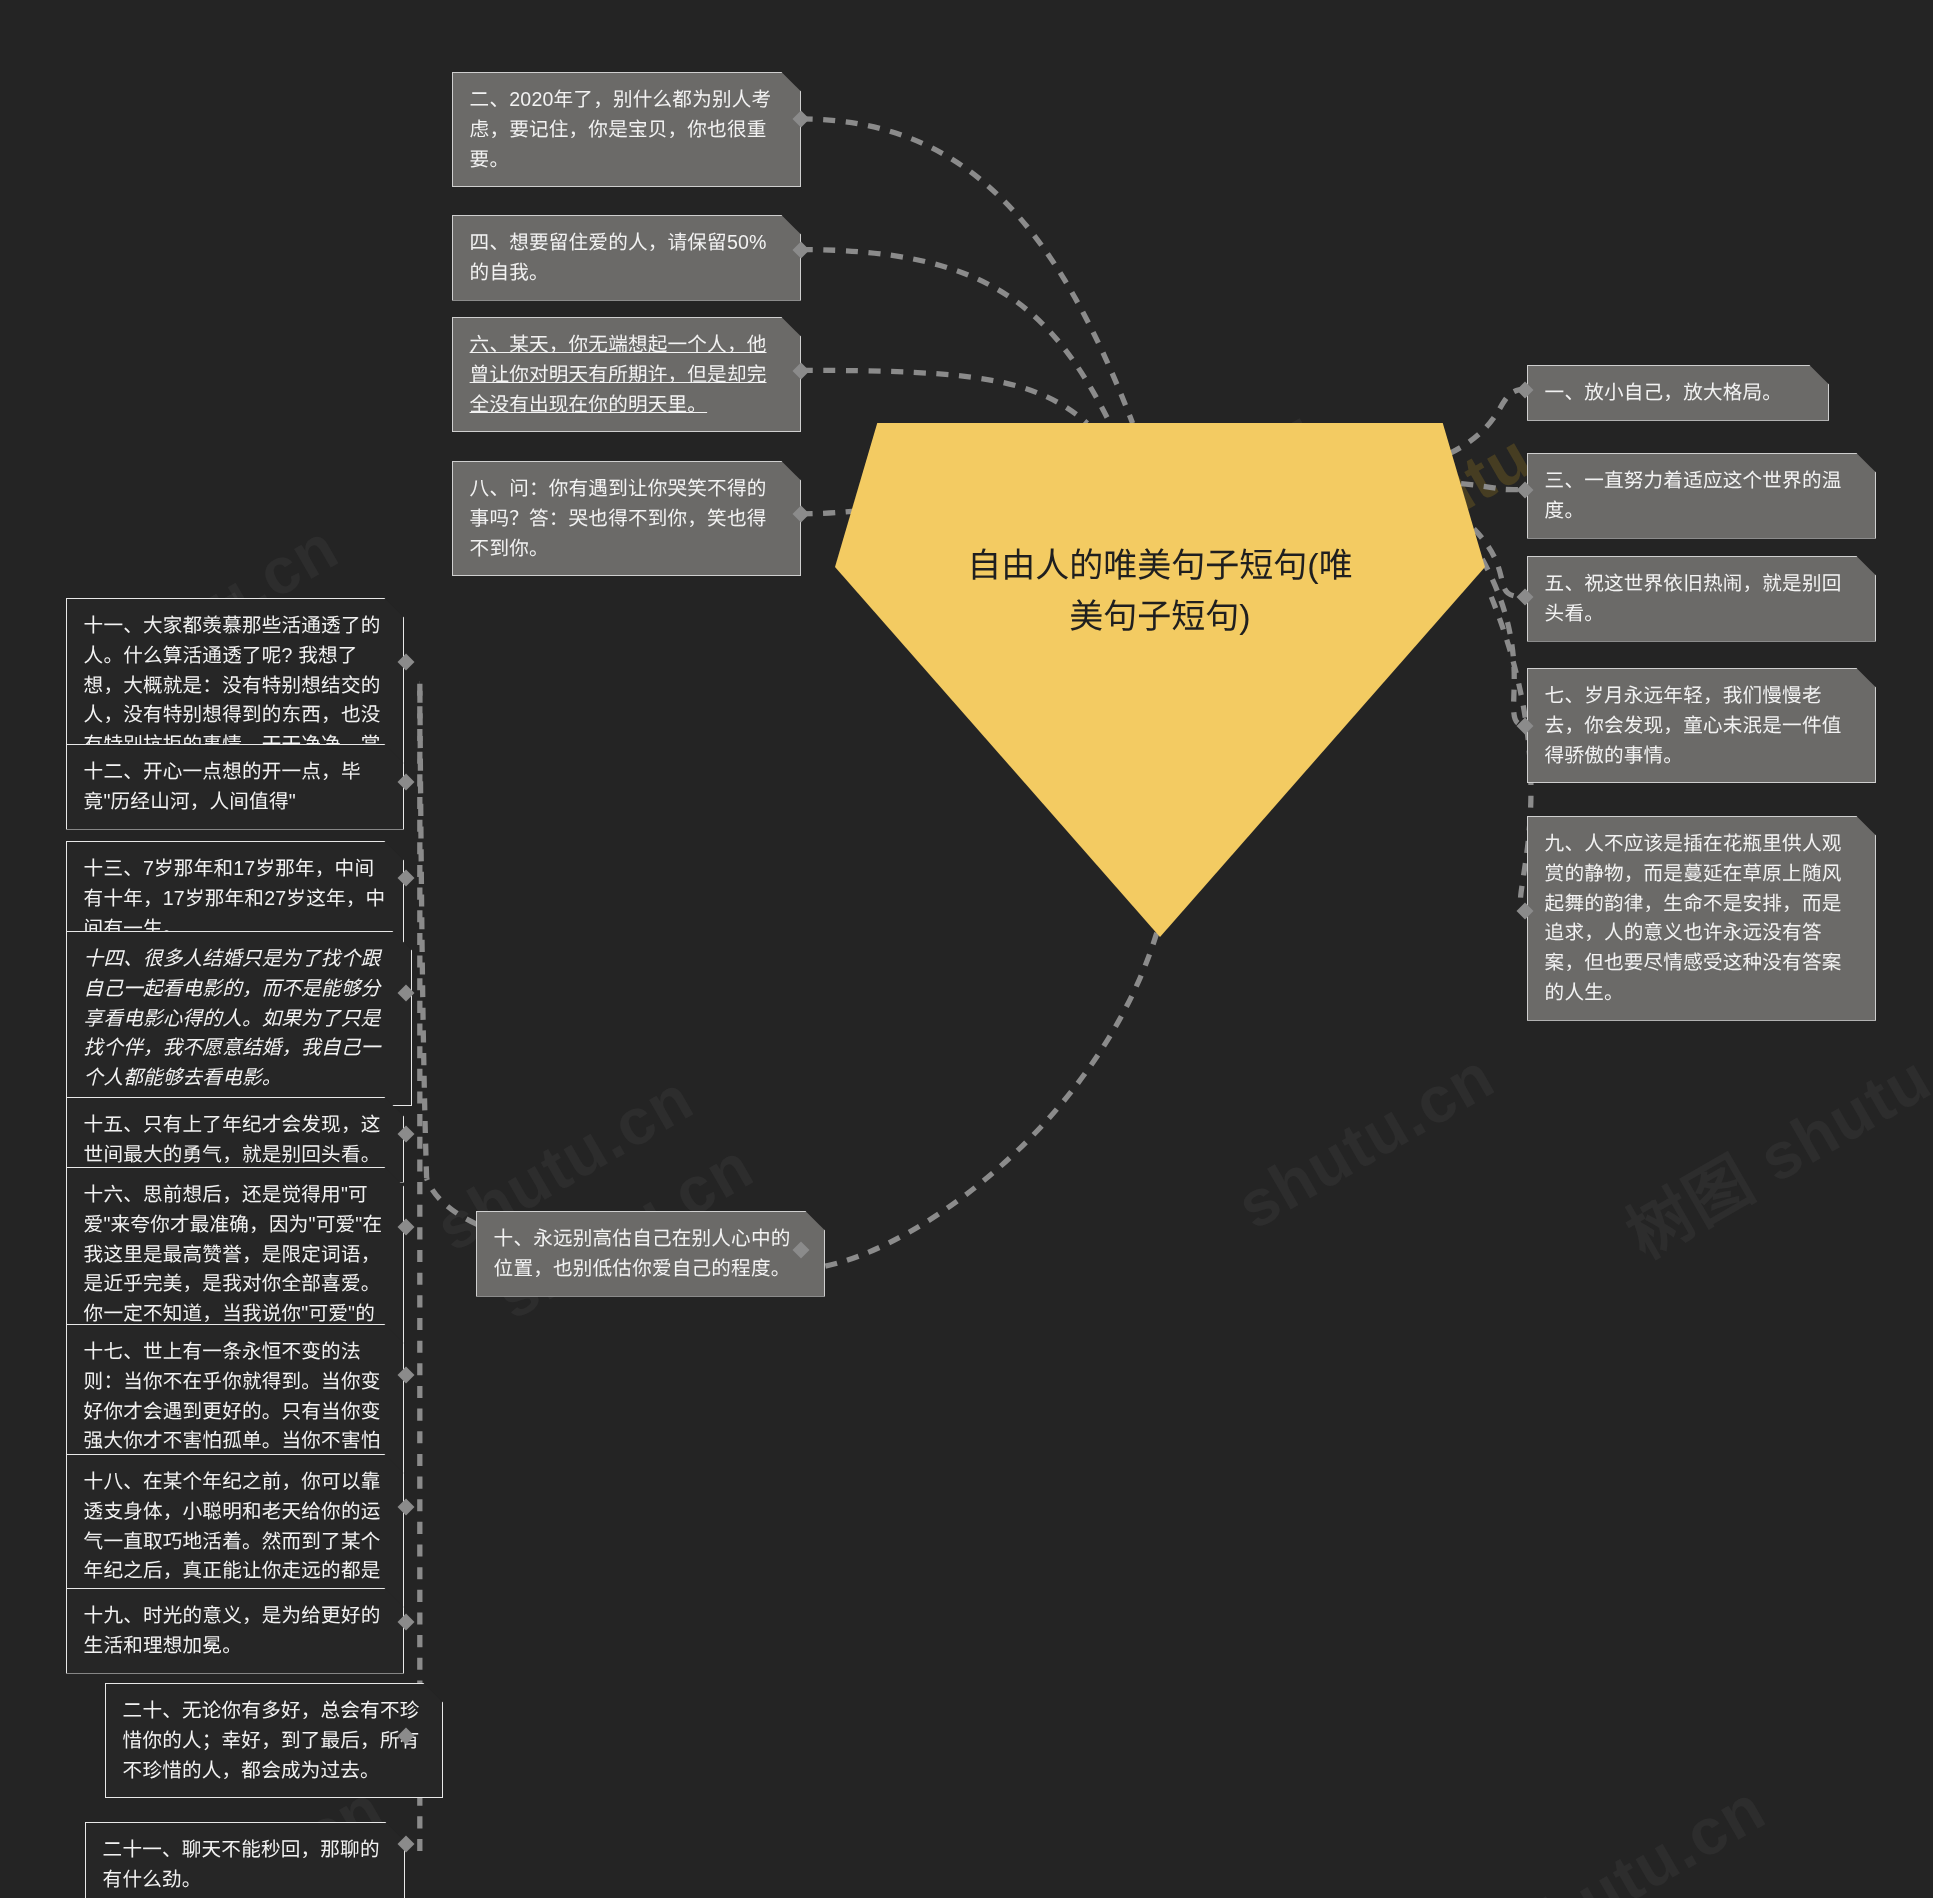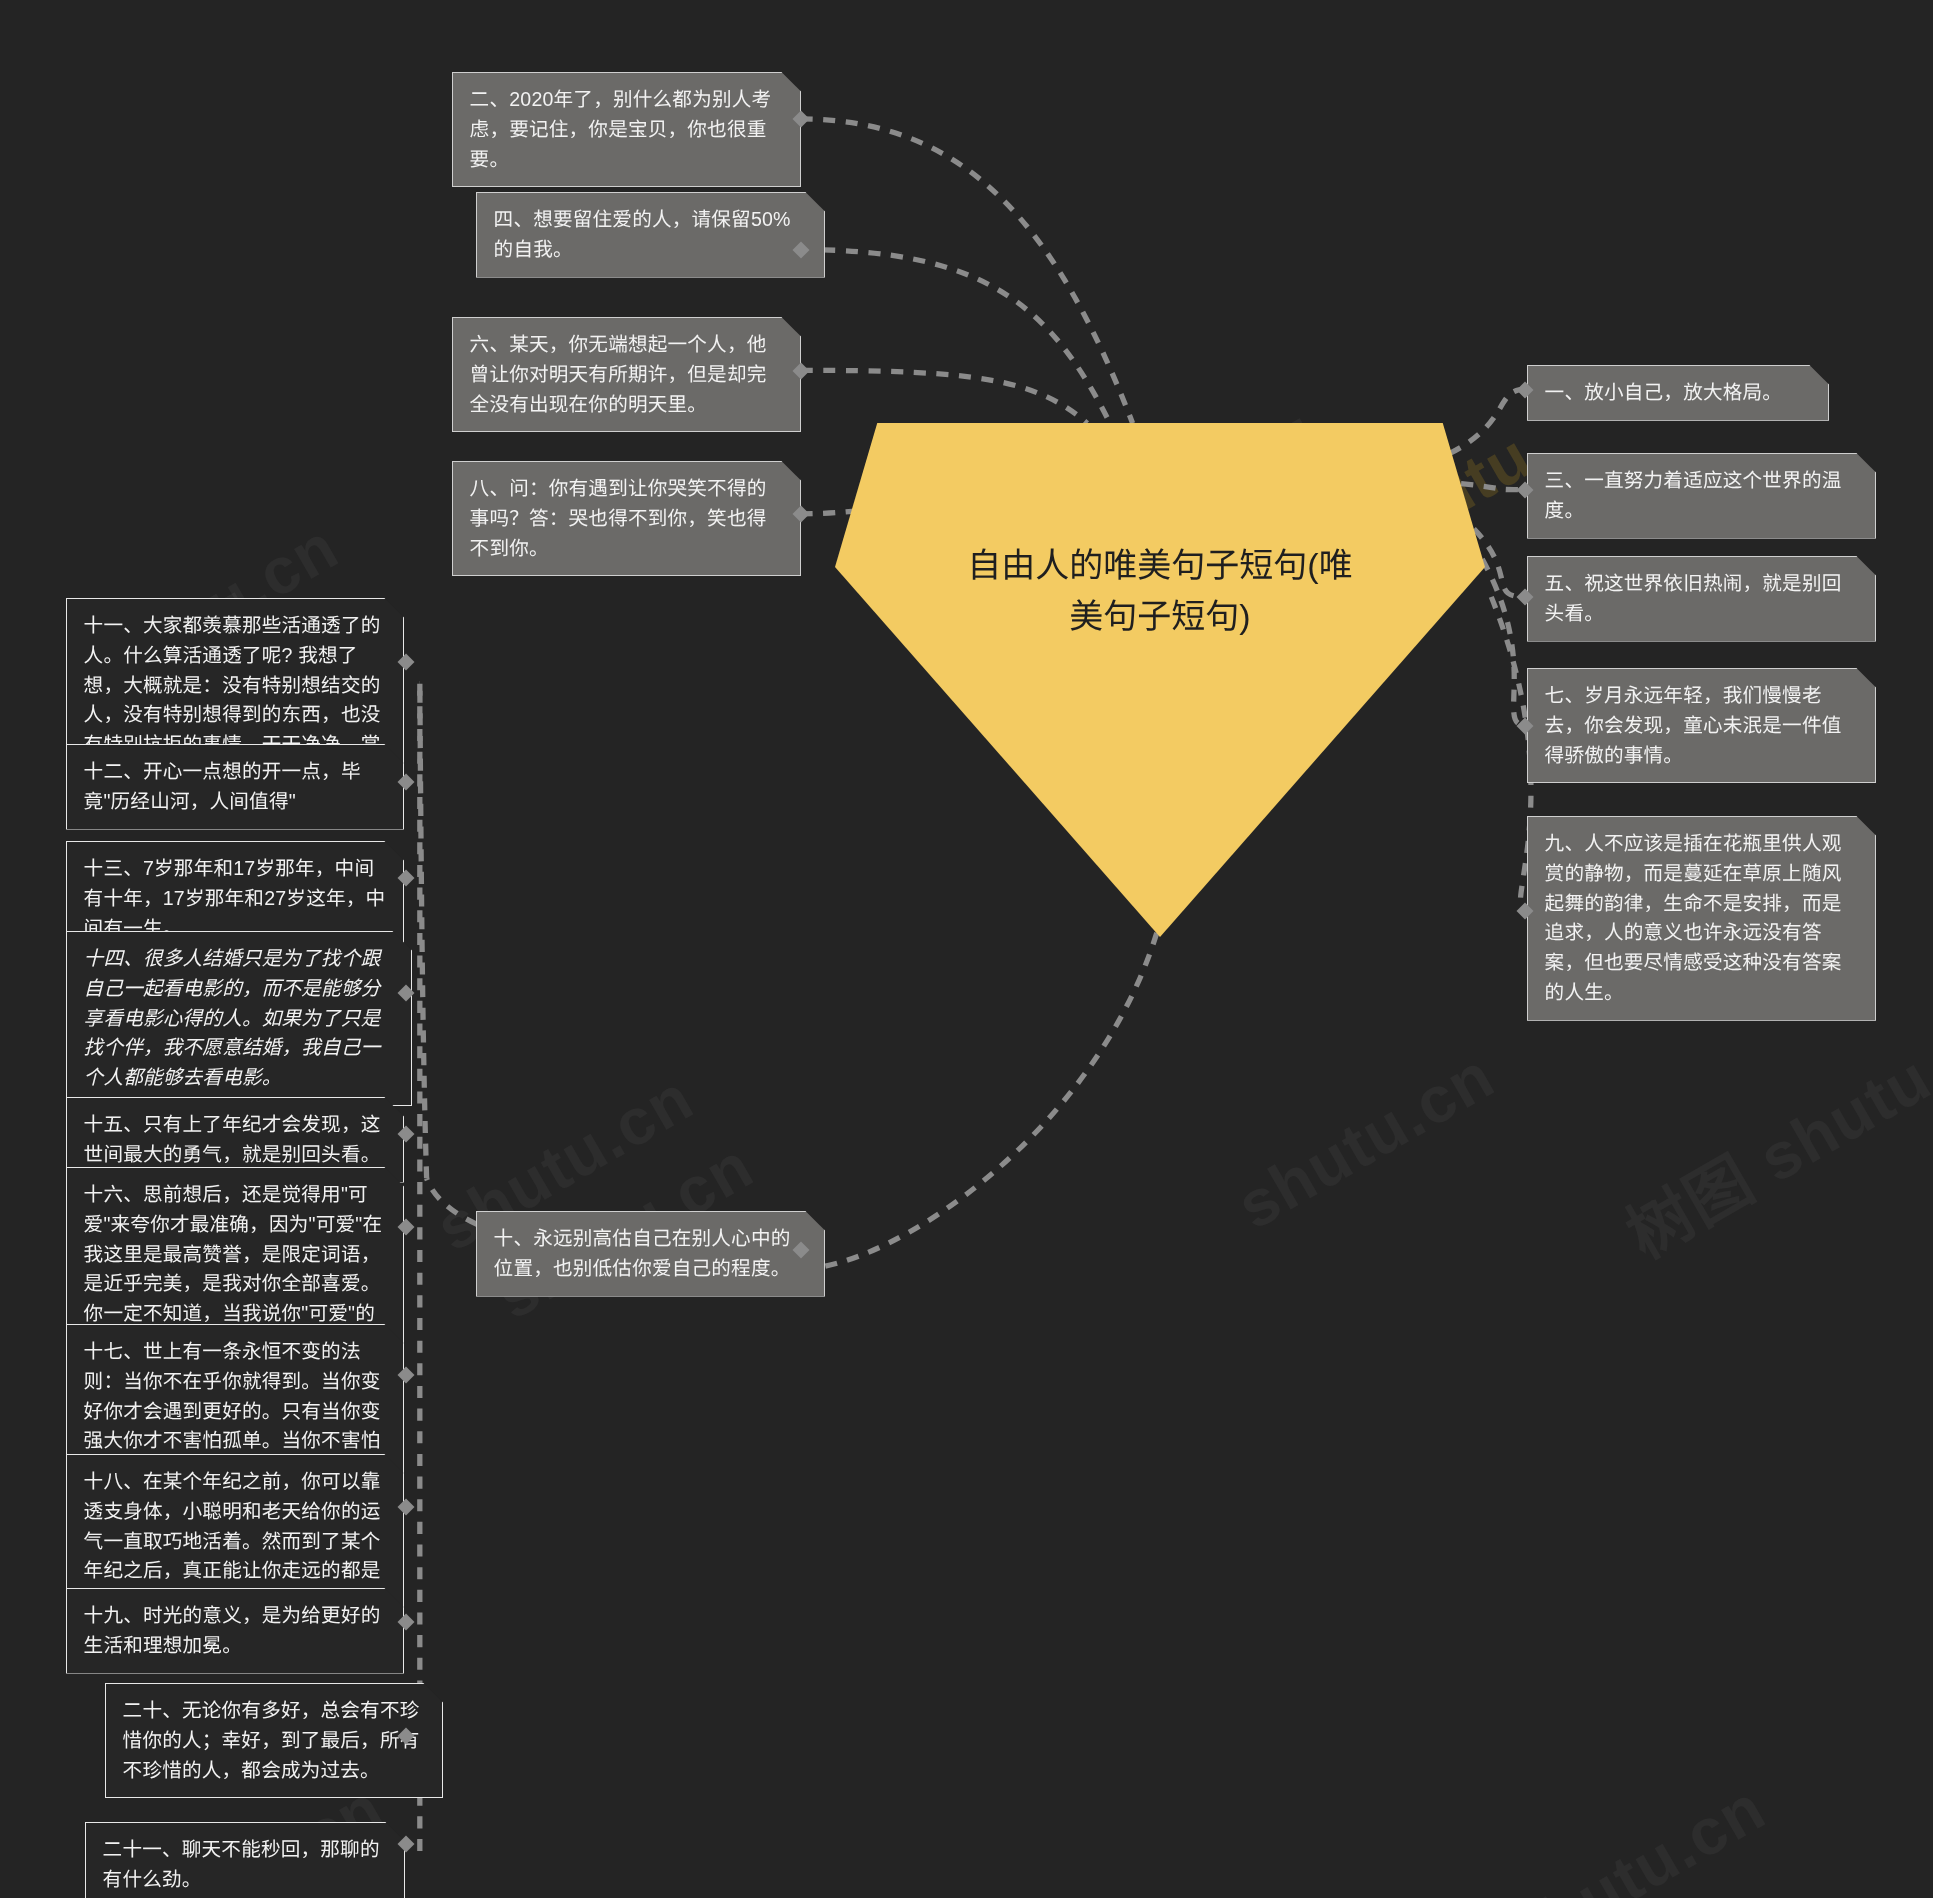--- a/index.html
+++ b/index.html
@@ -146,26 +146,26 @@
     <div class="shape-outline"></div>
     <div class="shape"></div>
     <div class="ctext">自由人的唯美句子短句(唯美句子短句)</div>
   </div>
 
   <div class="node grey" style="left:452px; top:72px; width:349px;">
     <span>二、2020年了，别什么都为别人考虑，要记住，你是宝贝，你也很重要。</span>
   </div>
   <div class="port" style="left:795px; top:113px;"></div>
 
-  <div class="node grey" style="left:452px; top:192px; width:349px;margin-left:24px;">
+  <div class="node grey" style="left:452px; top:215px; width:349px;">
     <span>四、想要留住爱的人，请保留50%的自我。</span>
   </div>
   <div class="port" style="left:795px; top:244px;"></div>
 
-  <div class="node grey" style="left:452px; top:317px; width:349px;">
+  <div class="node grey" style="left:452px; top:317px; width:349px;text-decoration:underline;">
     <span>六、某天，你无端想起一个人，他曾让你对明天有所期许，但是却完全没有出现在你的明天里。</span>
   </div>
   <div class="port" style="left:795px; top:365px;"></div>
 
   <div class="node grey" style="left:452px; top:461px; width:349px;">
     <span>八、问：你有遇到让你哭笑不得的事吗？答：哭也得不到你，笑也得不到你。</span>
   </div>
   <div class="port" style="left:795px; top:508px;"></div>
 
   <div class="node grey" style="left:1527px; top:365px; width:302px;">

